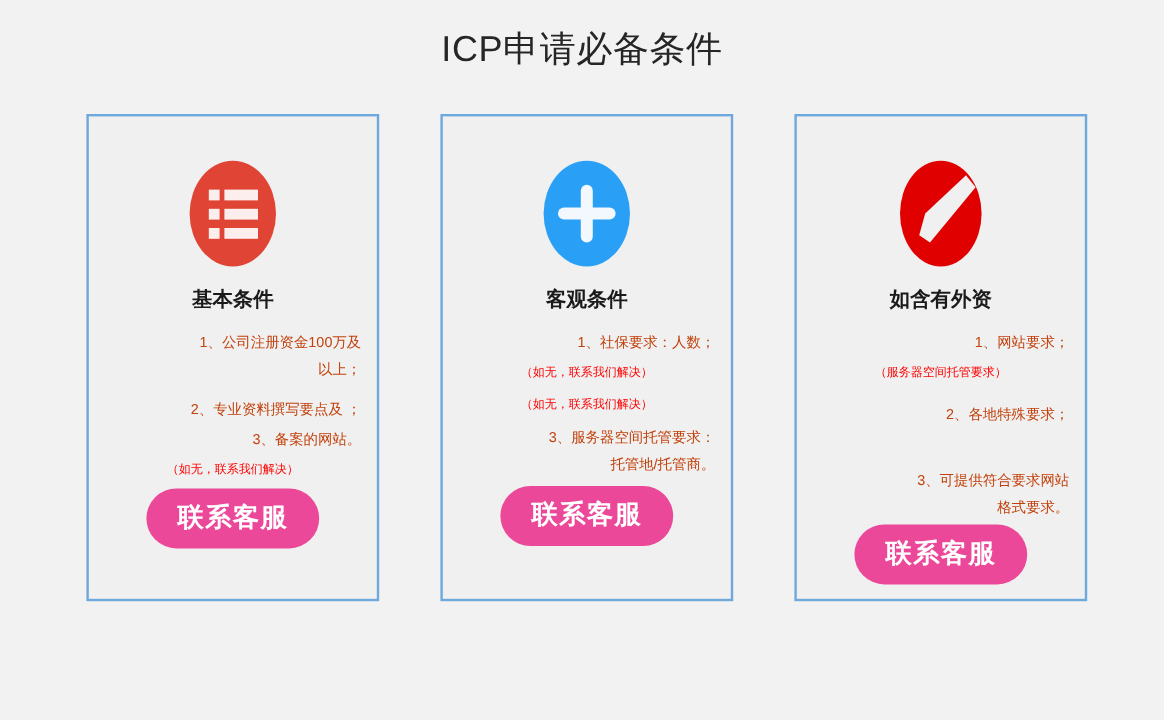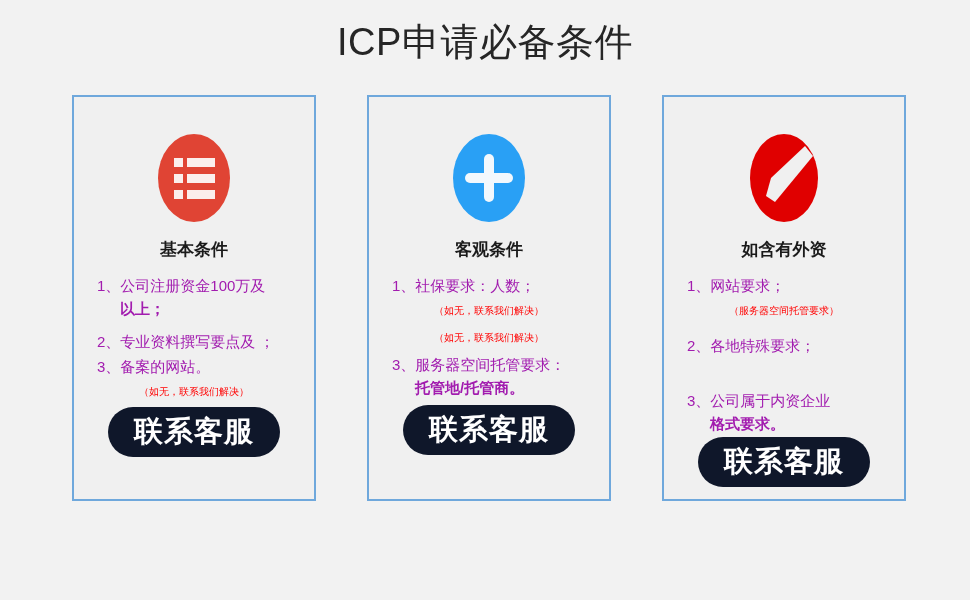--- a/index.html
+++ b/index.html
@@ -21,21 +21,21 @@
     height: 600px;
     box-sizing: border-box;
   }
 
   .page-title {
     position: absolute;
     top: 22px;
     left: 0;
     width: 970px;
     text-align: center;
-    font-size: 38px;
+    font-size: 30px;
     font-weight: 400;
     letter-spacing: 0.5px;
     color: #262626;
     line-height: 40px;
   }
 
   .cards {
     position: absolute;
     top: 95px;
     left: 72px;
@@ -77,33 +77,32 @@
     margin-top: 12px;
     width: 224px;
     flex: 1 1 auto;
     display: flex;
     flex-direction: column;
     align-items: center;
   }
 
   .bullet {
     width: 214px;
-    font-size: 15px;
+    font-size: 12px;
     line-height: 23px;
-    color: #a21caf;
-    text-align: left;
+    color: #c2410c;
+    text-align: right;
     padding-left: 10px;
     box-sizing: border-box;
     margin-bottom: 2px;
   }
 
   .bullet .cont {
     display: block;
     padding-left: 23px;
-    font-weight: bold;
   }
 
   .note {
     width: 224px;
     font-size: 10px;
     line-height: 23px;
     color: #ff0000;
     text-align: center;
     margin-bottom: 4px;
   }
@@ -114,23 +113,23 @@
   .card-footer {
     width: 100%;
     display: flex;
     justify-content: center;
     padding-bottom: 44px;
     margin-top: auto;
   }
 
   .cta-button {
     display: inline-block;
-    background: #0f172a;
+    background: #ec4899;
     color: #ffffff;
-    font-size: 29px;
+    font-size: 22px;
     font-weight: bold;
     letter-spacing: 1px;
     border: none;
     border-radius: 28px;
     padding: 11px 26px 13px 26px;
     line-height: 26px;
     cursor: pointer;
     font-family: "Liberation Sans", "DejaVu Sans", sans-serif;
     text-align: center;
   }
@@ -220,21 +219,21 @@
         <div class="bullet">
           <span>1、</span><span>网站要求；</span>
         </div>
         <div class="note">（服务器空间托管要求）</div>
         <div class="spacer-sm"></div>
         <div class="bullet">
           <span>2、</span><span>各地特殊要求；</span>
         </div>
         <div class="spacer-lg"></div>
         <div class="bullet">
-          <span>3、</span><span>公司属于内资企业</span>
+          <span>3、</span><span>可提供符合要求网站</span>
           <span class="cont">格式要求。</span>
         </div>
       </div>
       <div class="card-footer">
         <button class="cta-button">联系客服</button>
       </div>
     </div>
 
   </div>
 </div>

